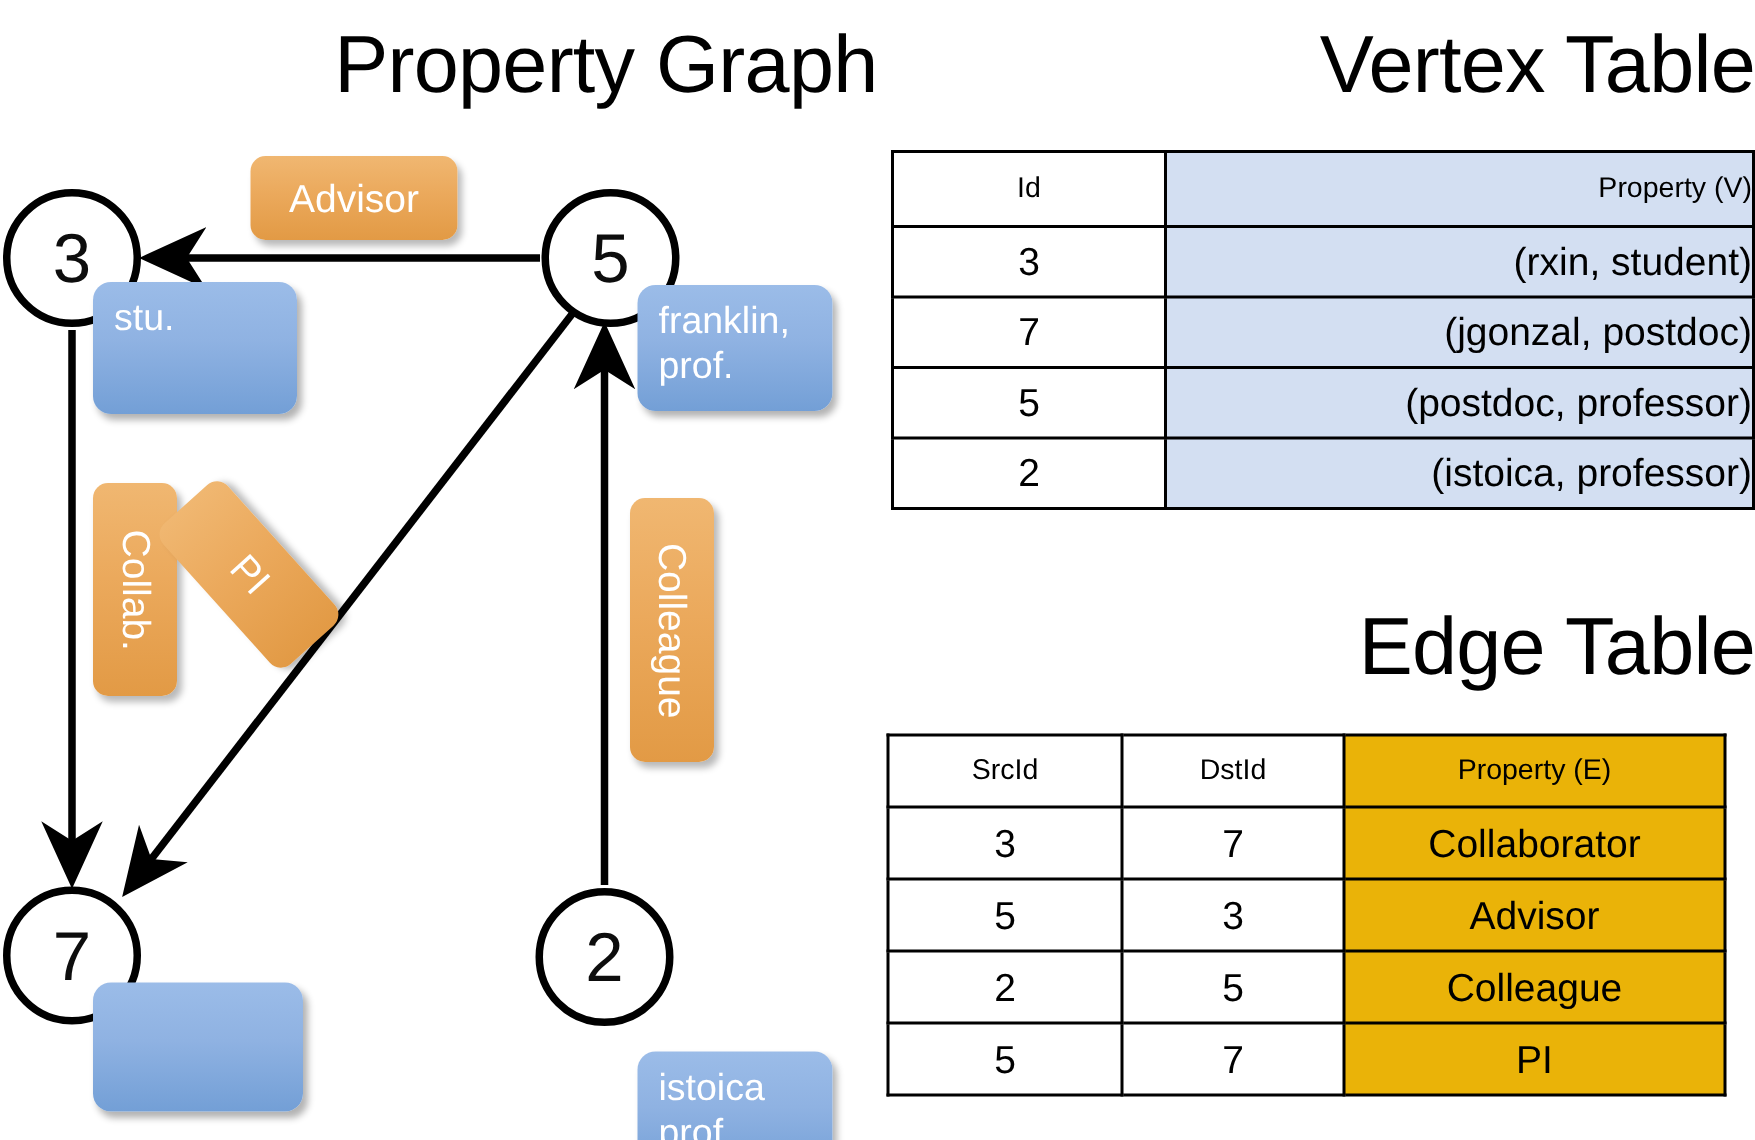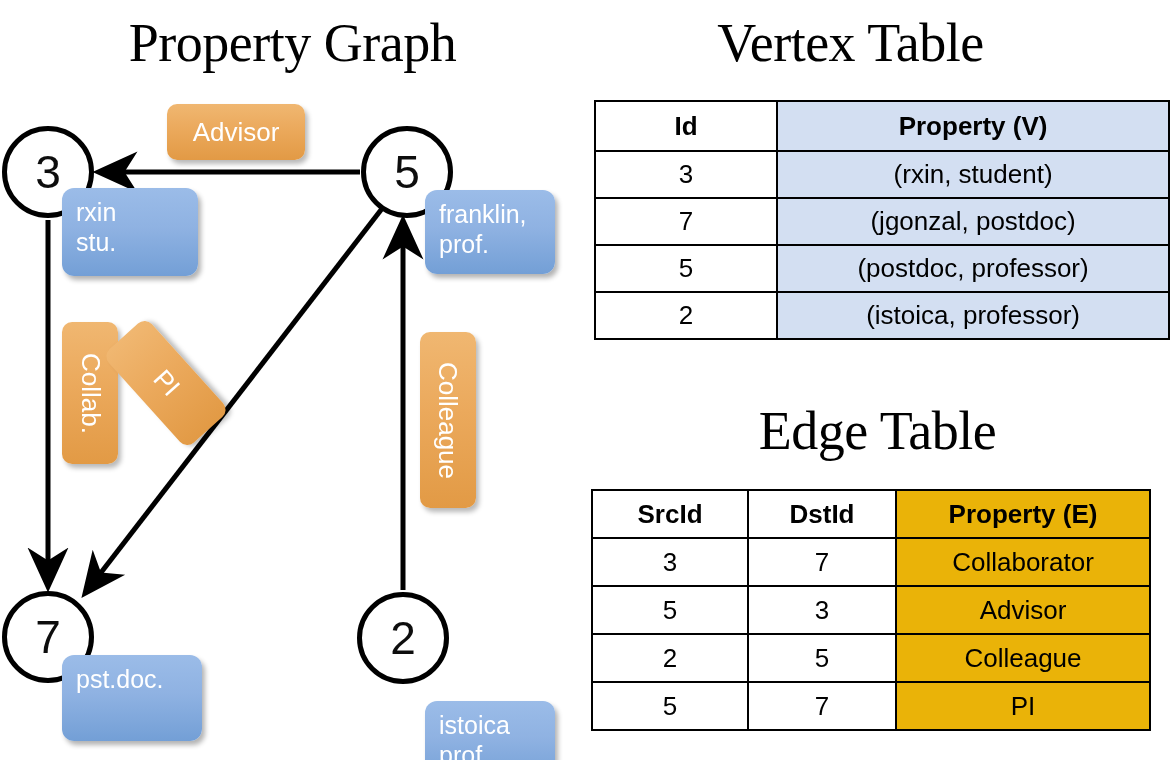--- a/index.html
+++ b/index.html
@@ -12,30 +12,30 @@
     height: 760px;
     position: relative;
     overflow: hidden;
     font-family: "Liberation Sans", sans-serif;
     color: #000;
   }
 
   
   .big-title {
     position: absolute;
-    font-family: Liberation Serif, serif;
+    font-family: Liberation Sans, sans-serif;
     font-weight: 300;
     font-size: 54px;
     letter-spacing: -0.5px;
     color: #000;
     white-space: nowrap;
-    text-align: center;
+    text-align: right;
   }
   #title-property-graph { left: 0;   top: 12px;  width: 585px; }
-  #title-vertex-table   { left: 558px; top: 12px;  width: 585px; }
+  #title-vertex-table   { left: 585px; top: 12px;  width: 585px; }
   #title-edge-table     { left: 585px; top: 400px; width: 585px; }
 
   
   #graph-panel {
     position: absolute;
     left: 0; top: 0;
     width: 585px; height: 760px;
   }
   #graph-edges {
     position: absolute;
@@ -136,34 +136,34 @@
     font-family: "Liberation Sans", sans-serif;
     font-weight: 300;
   }
   .data-table td, .data-table th {
     border: 2px solid #000;
     text-align: center;
     font-weight: 300;
     padding: 0;
   }
   .data-table .hdr {
-    font-weight: bold;
-    font-size: 26px;
+    font-weight: normal;
+    font-size: 19px;
     height: 48px;
   }
   .data-table .cell {
     font-size: 26px;
     height: 45px;
   }
   .cell-blue { background: #d3dff2; }
   .cell-orange { background: #eab308; }
 
   #vertex-table { left: 594px; top: 100px; }
   #vertex-table .col-id   { width: 186px; }
-  #vertex-table .col-prop { width: 400px; }
+  #vertex-table .col-prop { width: 400px; text-align: right; }
 
   #edge-table { left: 591px; top: 489px; }
   #edge-table .col-src  { width: 154px; }
   #edge-table .col-dst  { width: 146px; }
   #edge-table .col-prop { width: 252px; }
   #edge-table .hdr { height: 46px; margin-top: 40px; }
   #edge-table .cell { height: 46px; }
 </style>
 </head>
 <body>
@@ -199,29 +199,27 @@
     <span>5</span>
   </div>
   <div class="vertex-circle" id="vertex-7">
     <span>7</span>
   </div>
   <div class="vertex-circle" id="vertex-2">
     <span>2</span>
   </div>
 
   <div class="prop-box" id="prop-rxin">
-    <div>rxin</div>
     <div>stu.</div>
   </div>
   <div class="prop-box" id="prop-franklin">
     <div>franklin,</div>
     <div>prof.</div>
   </div>
   <div class="prop-box" id="prop-jgonzal">
-    <div>pst.doc.</div>
   </div>
   <div class="prop-box" id="prop-istoica">
     <div>istoica</div>
     <div>prof.</div>
   </div>
 
   <div class="edge-label" id="edge-label-advisor">
     <span class="htext">Advisor</span>
   </div>
   <div class="edge-label" id="edge-label-collab">

